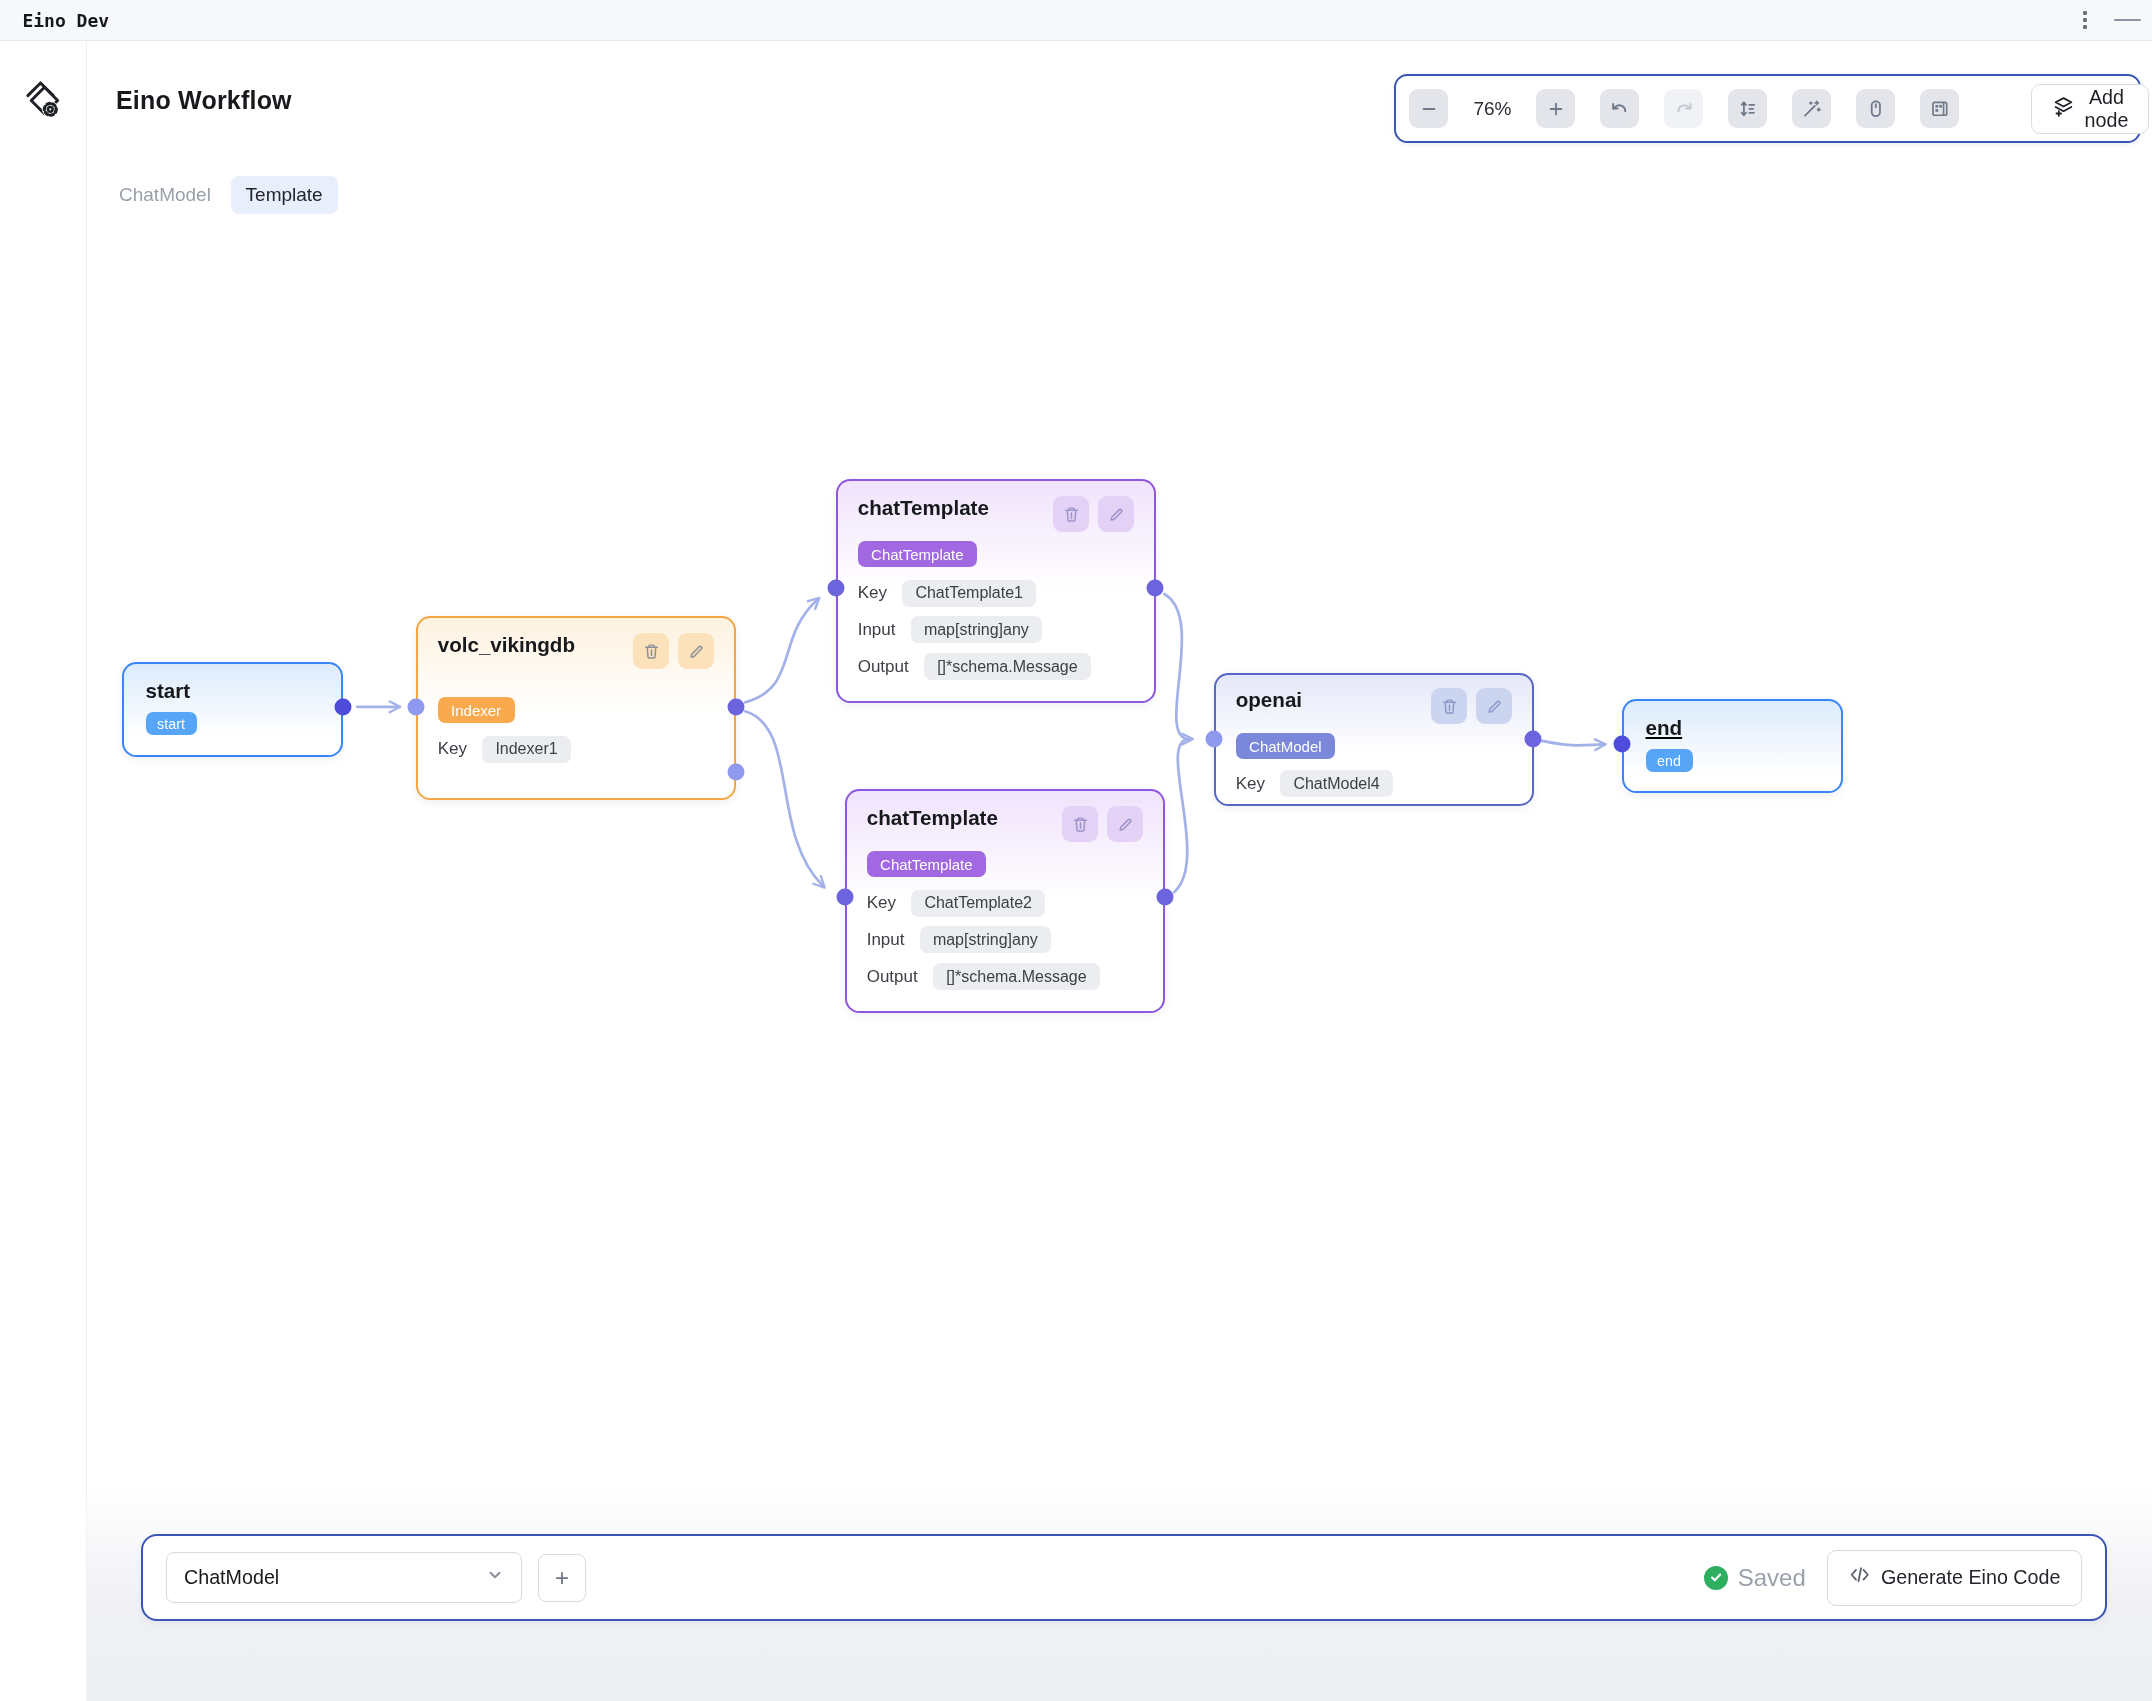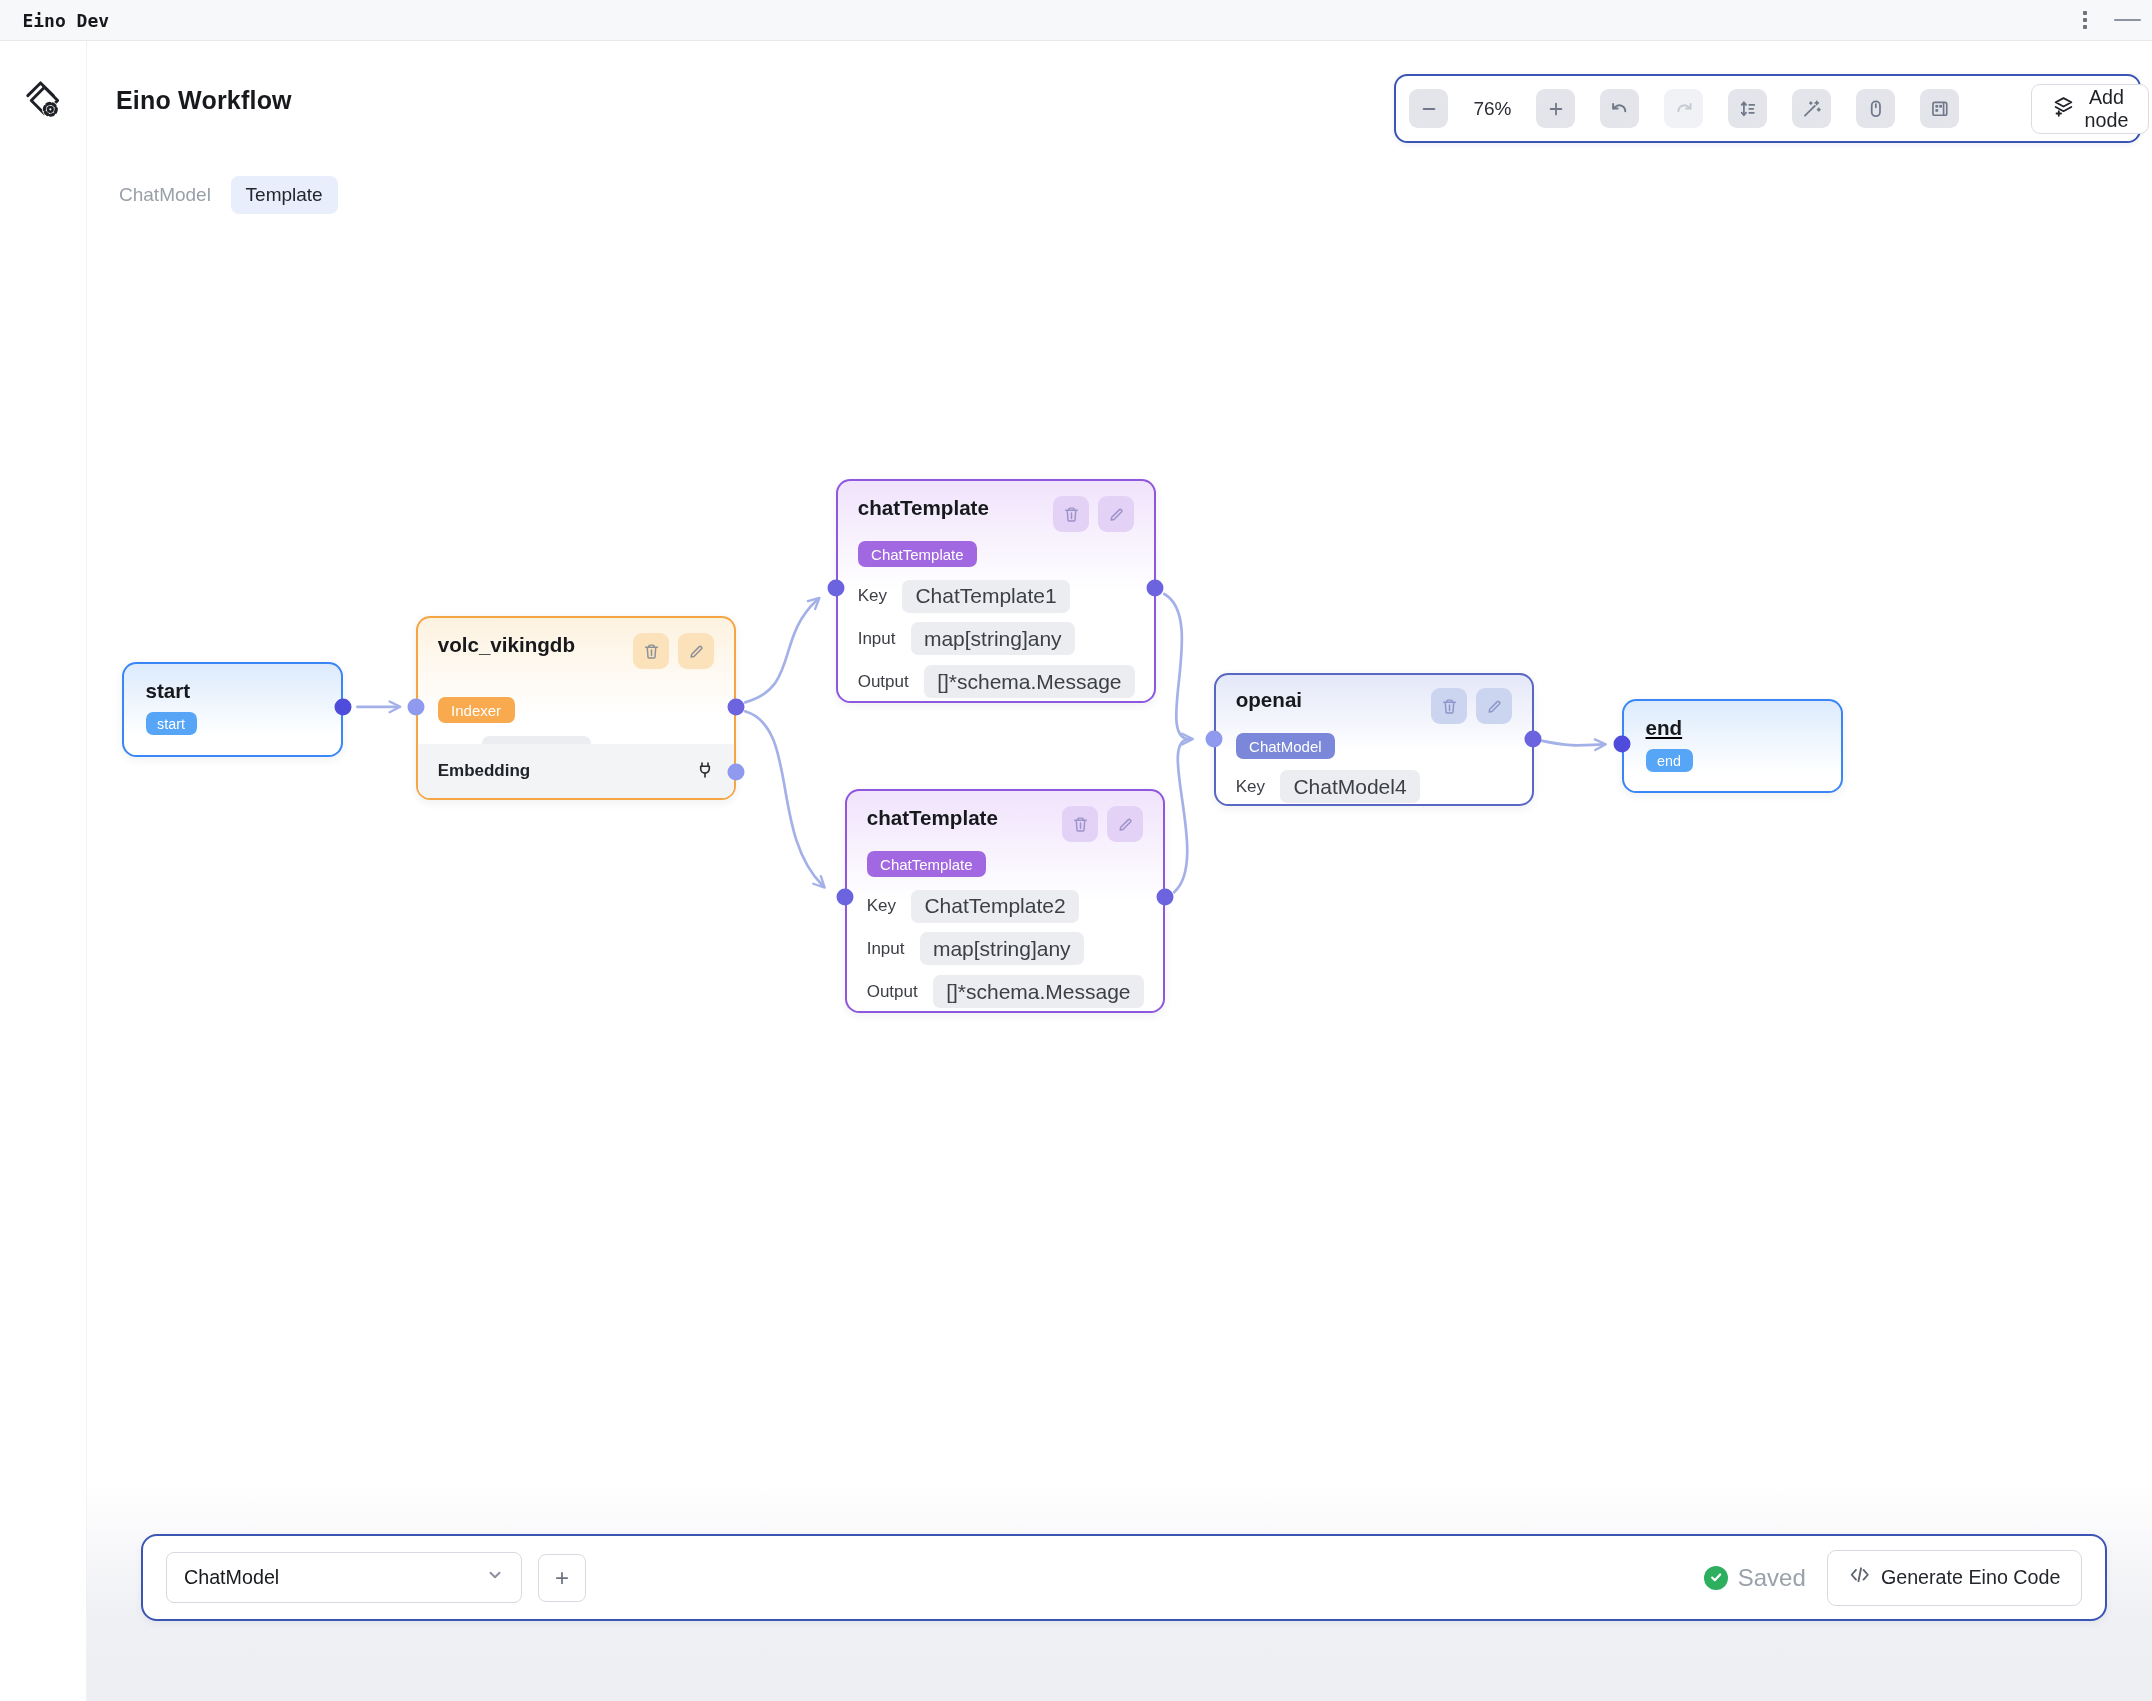--- a/index.html
+++ b/index.html
@@ -78,21 +78,21 @@
   .indigo .nbtn { background:#ccd5ef; color:#8d97c9; }
   .badge { display:inline-block; margin-top:9px; color:#fff; font-size:15px;
     padding:4.5px 13.4px; border-radius:7.2px; }
   .badge.b-blue   { background:#56a5f6; font-size:14.3px; padding:3.6px 11.6px; }
   .badge.b-orange { background:#f9a94e;margin-top:28px; }
   .badge.b-purple { background:#a168e2; }
   .badge.b-indigo { background:#7b87d8; }
   .rows { margin-top:12.5px; display:flex; flex-direction:column; gap:9.9px; }
   .row { display:flex; align-items:center; gap:15px; }
   .rlabel { font-size:17px; color:#3c3f45; }
-  .pill { background:#ecedf0; border-radius:7.2px; padding:4.5px 13.4px; font-size:21px;
+  .pill { background:#ecedf0; border-radius:7.2px; padding:4.5px 13.4px; font-size:16px;
     color:#3c3f45; }
   .node-section { position:absolute; left:0; right:0; bottom:0; height:54px;
     background:#f3f4f6; border-radius:0 0 11.6px 11.6px; display:flex;
     align-items:center; justify-content:space-between; padding:0 19.7px; }
   .section-label { font-size:17px; font-weight:bold; color:#202329; }
 
   
   .dot { position:absolute; width:17px; height:17px; border-radius:50%; z-index:20;
     transform:translate(-50%,-50%); cursor:pointer; }
   .dot.dk { background:#4f4cdb; }
@@ -312,30 +312,20 @@
         </span>
       </div>
       <span class="badge b-orange">Indexer</span>
       <div class="rows">
         <div class="row">
           <span class="rlabel">Key</span>
           <span class="pill">Indexer1</span>
         </div>
       </div>
     </div>
-    <div class="node-section">
-      <span class="section-label">Embedding</span>
-      <span>
-        <svg width="18" height="18" viewBox="0 0 18 18" fill="none" stroke="#2b2e33" stroke-width="1.6" stroke-linecap="round" stroke-linejoin="round">
-          <path d="M6 2v3.2M12 2v3.2"></path>
-            <path d="M4.7 5.2h8.6v2.6a4.3 4.3 0 0 1-8.6 0V5.2z"></path>
-            <path d="M9 12.2V16"></path>
-        </svg>
-      </span>
-    </div>
   </div>
 
   <div class="node purple" style="left:836px;top:479px;width:320px;height:224px;">
     <div class="node-inner" style="padding:15px 19.7px;">
       <div class="node-head">
         <span class="node-title">chatTemplate</span>
         <span class="node-actions">
           <button class="nbtn">
             <svg width="17" height="17" viewBox="0 0 16 16" fill="none" stroke="currentColor" stroke-width="1.4" stroke-linecap="round">
                 <path d="M2.5 4h11M5.5 4V2.9c0-.5.4-.9.9-.9h3.2c.5 0 .9.4.9.9V4M4 4l.7 9.2c0 .5.5 1 1 1h4.6c.5 0 1-.5 1-1L12 4M8 6.5v5.2"></path>

